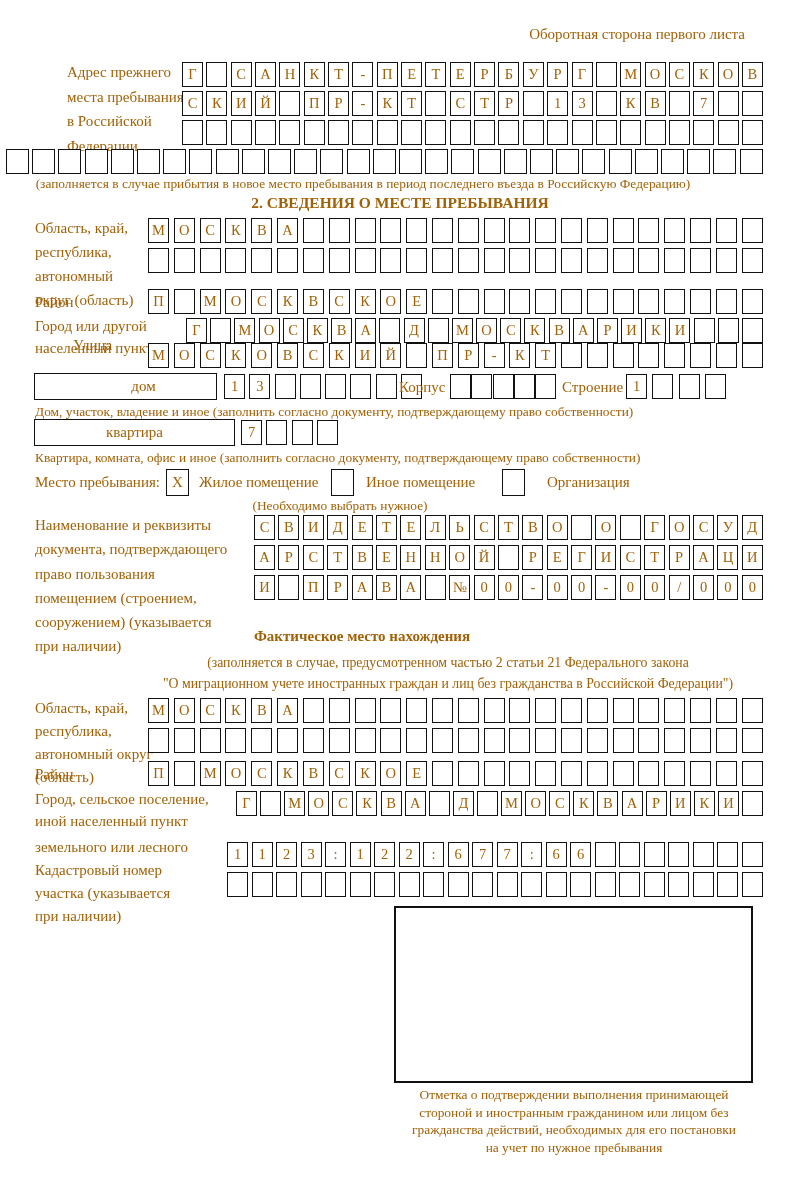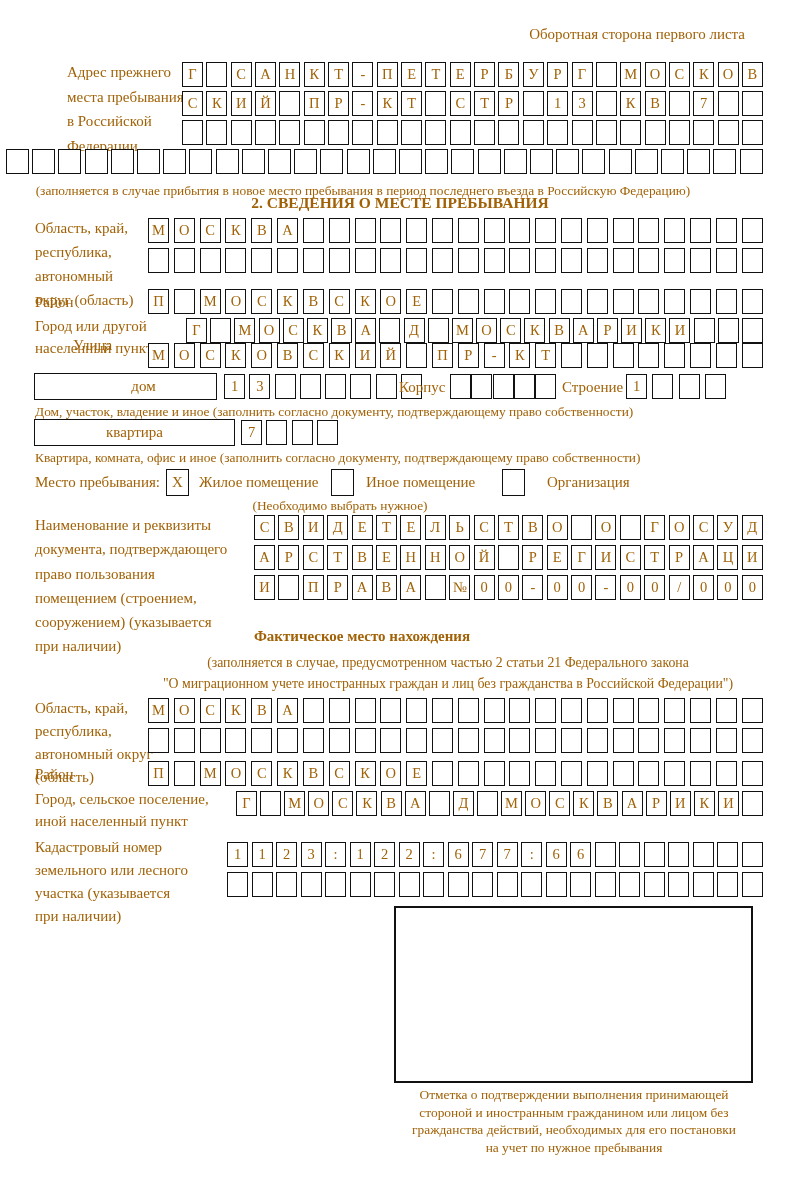--- a/index.html
+++ b/index.html
@@ -144,21 +144,21 @@
       <span class="cell"></span>
       <span class="cell"></span>
       <span class="cell"></span>
       <span class="cell"></span>
       <span class="cell"></span>
       <span class="cell"></span>
       <span class="cell"></span>
       <span class="cell"></span>
       <span class="cell"></span>
     </div>
-  <div class="abs note center" style="top:182px;left:0;width:726px;">(заполняется в случае прибытия в новое место пребывания в период последнего въезда в Российскую Федерацию)</div>
+  <div class="abs note center" style="top:175px;left:0;width:726px;">(заполняется в случае прибытия в новое место пребывания в период последнего въезда в Российскую Федерацию)</div>
 
   <div class="abs title bold center" style="top:194px;left:0;width:800px;">2. СВЕДЕНИЯ О МЕСТЕ ПРЕБЫВАНИЯ</div>
 
   <div class="abs label" style="top:216px;left:35px;width:130px;">
       <div>Область, край,</div>
       <div>республика,</div>
       <div>автономный</div>
       <div>округ (область)</div>
     </div>
   <div class="abs cells" style="top:218px;left:148px;width:615px;">
@@ -541,22 +541,22 @@
       <span class="cell">В</span>
       <span class="cell">А</span>
       <span class="cell">Р</span>
       <span class="cell">И</span>
       <span class="cell">К</span>
       <span class="cell">И</span>
       <span class="cell"></span>
     </div>
 
   <div class="abs label lh23" style="top:836px;left:35px;width:190px;">
+      <div>земельного или лесного</div>
       <div>Кадастровый номер</div>
-      <div>земельного или лесного</div>
       <div>участка (указывается</div>
       <div>при наличии)</div>
     </div>
   <div class="abs cells" style="top:842px;left:227px;width:536px;">
       <span class="cell">1</span>
       <span class="cell">1</span>
       <span class="cell">2</span>
       <span class="cell">3</span>
       <span class="cell">:</span>
       <span class="cell">1</span>

